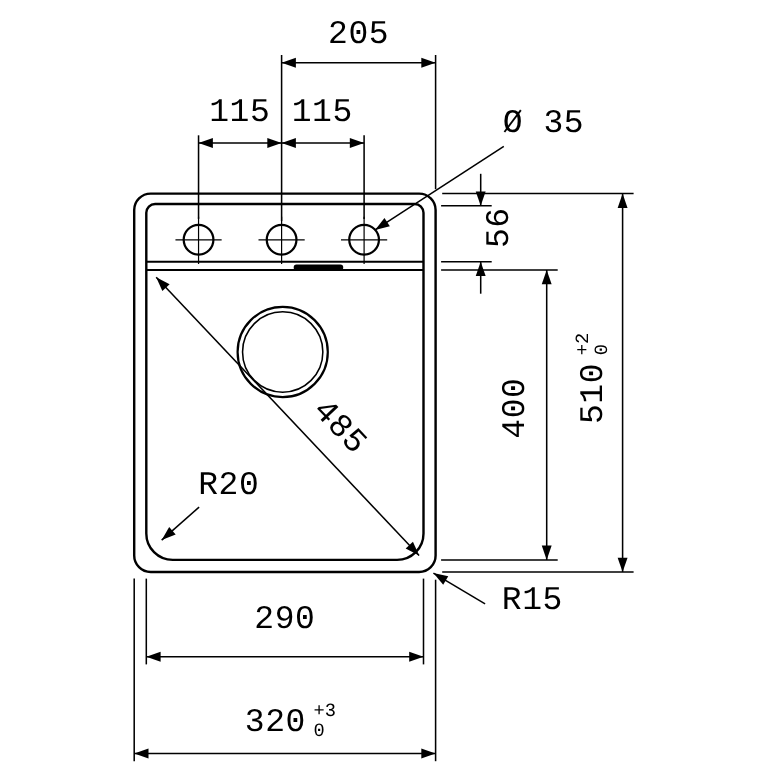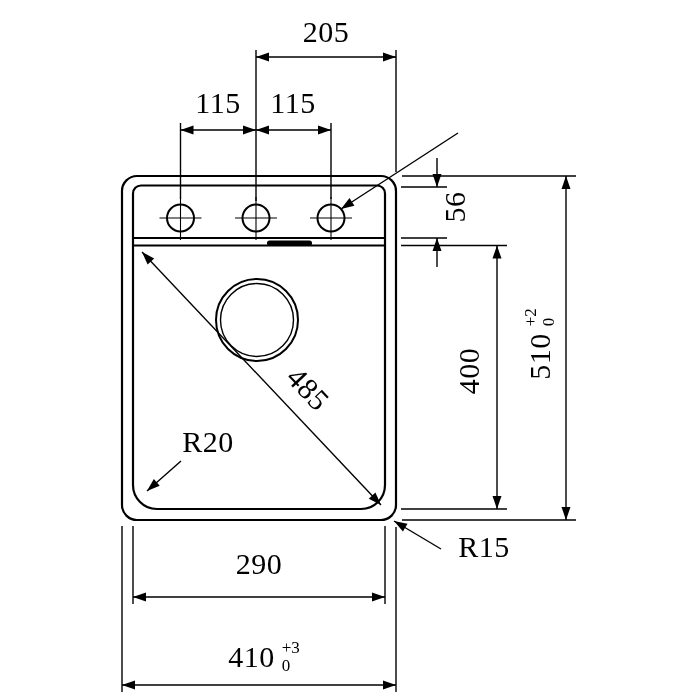--- a/index.html
+++ b/index.html
@@ -1,20 +1,20 @@
 <!DOCTYPE html>
 <html><head>
 <meta charset="utf-8">
 <style>
   html,body{margin:0;padding:0;background:#fff;}
   .canvas{
     position:relative;
     width:700px;height:700px;
     background:#ffffff;
-    font-family:Liberation Serif, serif;
+    font-family:Liberation Mono, monospace;
     overflow:hidden;
   }
   svg{position:absolute;left:0;top:0;}
   .ln{stroke:#000;fill:none;}
   .ar{fill:#000;stroke:none;}
   .lbl{
     position:absolute;
     font-size:30px;
     color:#000;
     letter-spacing:0.5px;
@@ -155,20 +155,21 @@
     </g>
 
   </svg>
 
   <div class="lbl" style="left:326px;top:32px">205</div>
 
   <div class="lbl" style="left:218px;top:103px">115</div>
 
   <div class="lbl" style="left:293px;top:103px">115</div>
 
+  <div class="lbl" style="left:494px;top:113px">Ø 35</div>
 
   <div class="lbl rot" style="left:455px;top:207px">56</div>
 
   <div class="lbl rot" style="left:469px;top:371px">400</div>
 
   <div class="lbl rot" style="left:540px;top:344px">
     <span>510</span>
     <span class="tol">
       <span>+2</span>
       <span>0</span>
@@ -177,20 +178,20 @@
 
   <div class="lbl diag" style="left:308px;top:389px">485</div>
 
   <div class="lbl" style="left:208px;top:442px">R20</div>
 
   <div class="lbl" style="left:484px;top:547px">R15</div>
 
   <div class="lbl" style="left:259px;top:564px">290</div>
 
   <div class="lbl" style="left:264px;top:657px">
-    <span>410</span>
+    <span>320</span>
     <span class="tol">
       <span>+3</span>
       <span>0</span>
     </span>
   </div>
 
 </div>
 
 </body></html>

